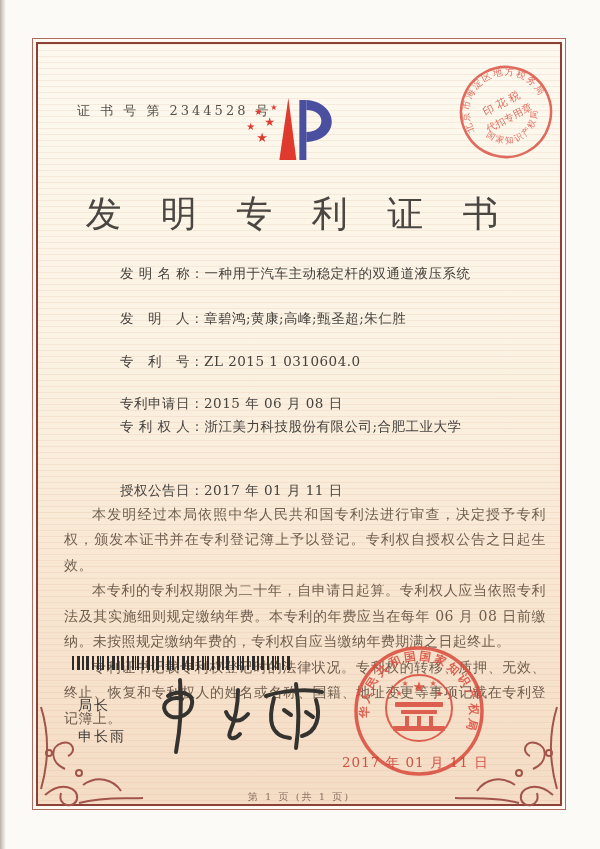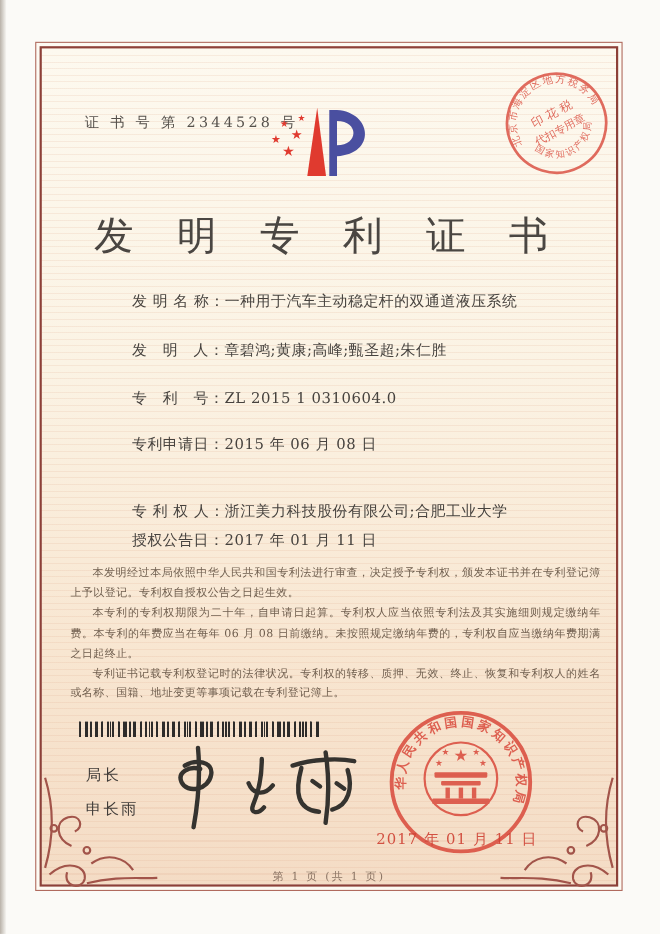--- a/index.html
+++ b/index.html
@@ -30,21 +30,21 @@
   .title{
     position:absolute;left:0;right:0;top:146px;text-align:center;
     font-size:36px;color:#4a4642;font-weight:500;letter-spacing:14px;white-space:pre;
   }
   .fields{position:absolute;left:38px;right:24px;top:0;}
   .field-row{position:absolute;left:0;right:0;font-size:13.5px;color:#46423e;
     letter-spacing:0.5px;white-space:pre;margin-left:44px;}
   .field-row .lbl{white-space:pre;}
   .paragraphs{
     position:absolute;left:26px;top:458px;width:482px;
-    font-size:10px;line-height:1.82;color:#6f5e4e;text-align:justify;margin-top:11px;
+    font-size:14px;line-height:1.82;color:#6f5e4e;text-align:justify;
   }
   .paragraphs p{margin:0;text-indent:2em;letter-spacing:0.4px;}
   .barcode{
     position:absolute;left:34px;top:612px;width:218px;height:14px;
     background:
       repeating-linear-gradient(90deg,#2e2c2a 0 2px,rgba(0,0,0,0) 2px 5px),
       repeating-linear-gradient(90deg,#2e2c2a 0 1px,rgba(0,0,0,0) 1px 7px);
   }
   .director{position:absolute;left:40px;top:646px;font-size:14px;color:#3f3b38;
     letter-spacing:2px;line-height:2.2;}
@@ -82,21 +82,21 @@
       <path d="M76,10 C108,12 112,50 76,52 L76,42 C96,42 96,20 76,20 Z" fill="#4a4fa0"></path>
     </svg>
 
     <div class="title">发 明 专 利 证 书</div>
 
     <div class="fields">
       <div class="field-row" style="top:221px"><span class="lbl">发 明 名 称：</span><span>一种用于汽车主动稳定杆的双通道液压系统</span></div>
       <div class="field-row" style="top:266px"><span class="lbl">发　明　人：</span><span>章碧鸿;黄康;高峰;甄圣超;朱仁胜</span></div>
       <div class="field-row" style="top:309px"><span class="lbl">专　利　号：</span><span>ZL 2015 1 0310604.0</span></div>
       <div class="field-row" style="top:351px"><span class="lbl">专利申请日：</span><span>2015 年 06 月 08 日</span></div>
-      <div class="field-row" style="top:412px"><span class="lbl">专 利 权 人：</span><span>浙江美力科技股份有限公司;合肥工业大学</span></div>
+      <div class="field-row" style="top:374px"><span class="lbl">专 利 权 人：</span><span>浙江美力科技股份有限公司;合肥工业大学</span></div>
       <div class="field-row" style="top:438px"><span class="lbl">授权公告日：</span><span>2017 年 01 月 11 日</span></div>
     </div>
 
     <div class="paragraphs">
       <p>本发明经过本局依照中华人民共和国专利法进行审查，决定授予专利权，颁发本证书并在专利登记簿上予以登记。专利权自授权公告之日起生效。</p>
       <p>本专利的专利权期限为二十年，自申请日起算。专利权人应当依照专利法及其实施细则规定缴纳年费。本专利的年费应当在每年 06 月 08 日前缴纳。未按照规定缴纳年费的，专利权自应当缴纳年费期满之日起终止。</p>
       <p>专利证书记载专利权登记时的法律状况。专利权的转移、质押、无效、终止、恢复和专利权人的姓名或名称、国籍、地址变更等事项记载在专利登记簿上。</p>
     </div>
 
     <div class="barcode"></div>

